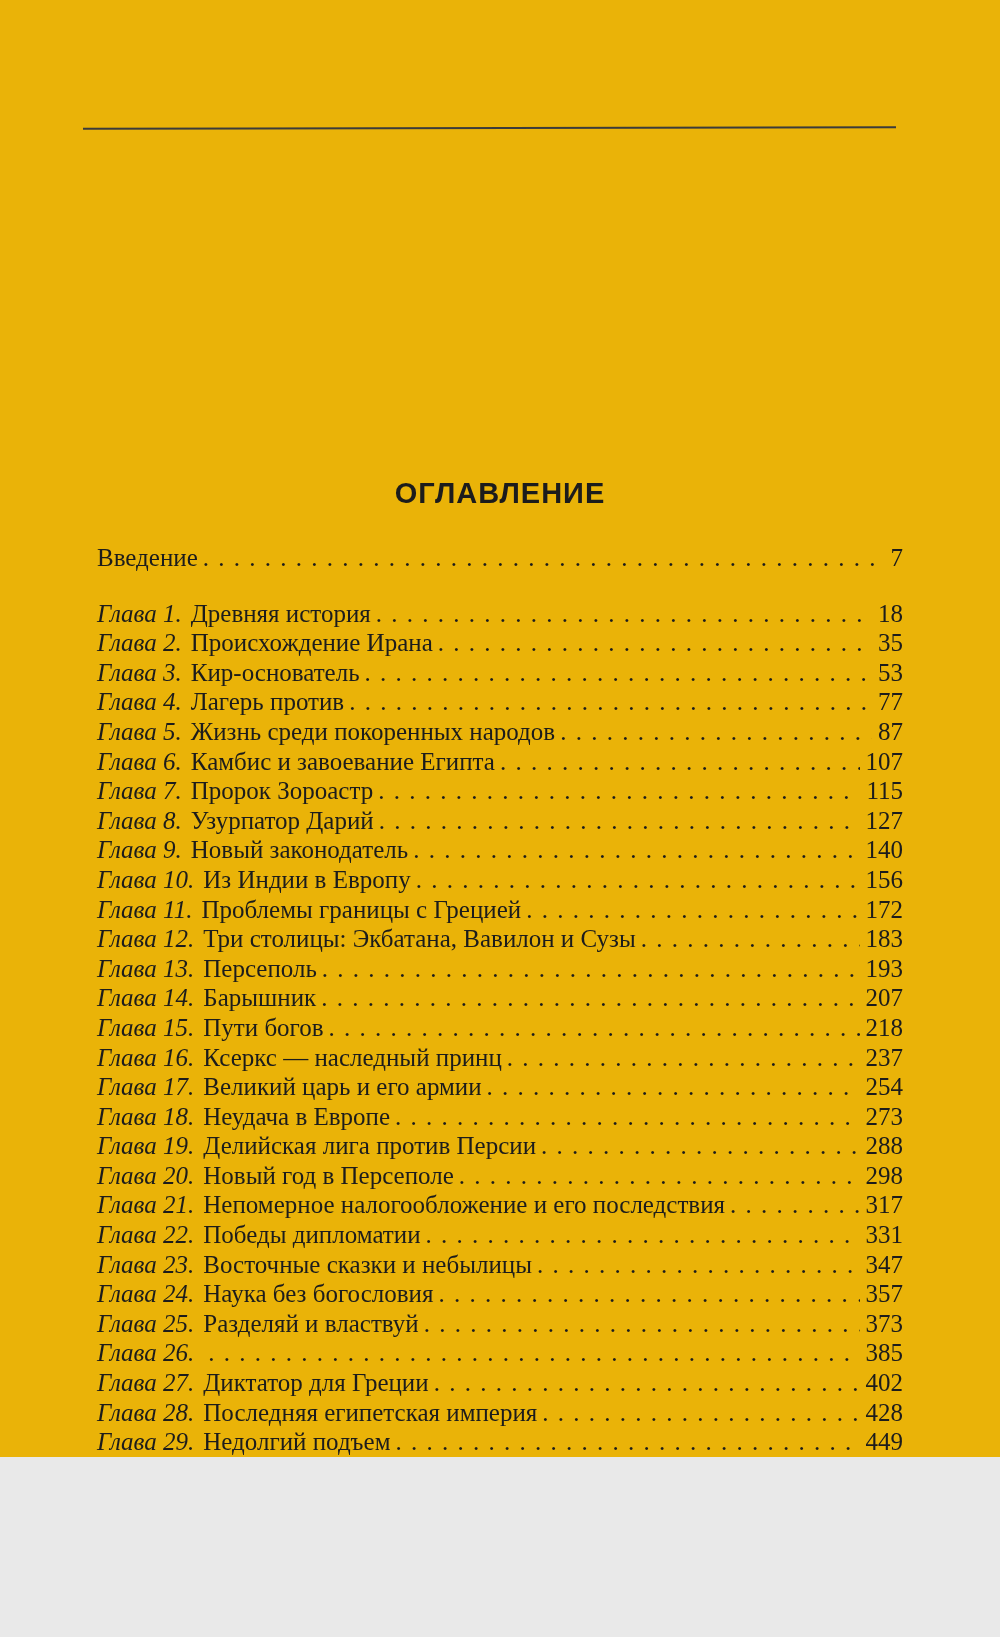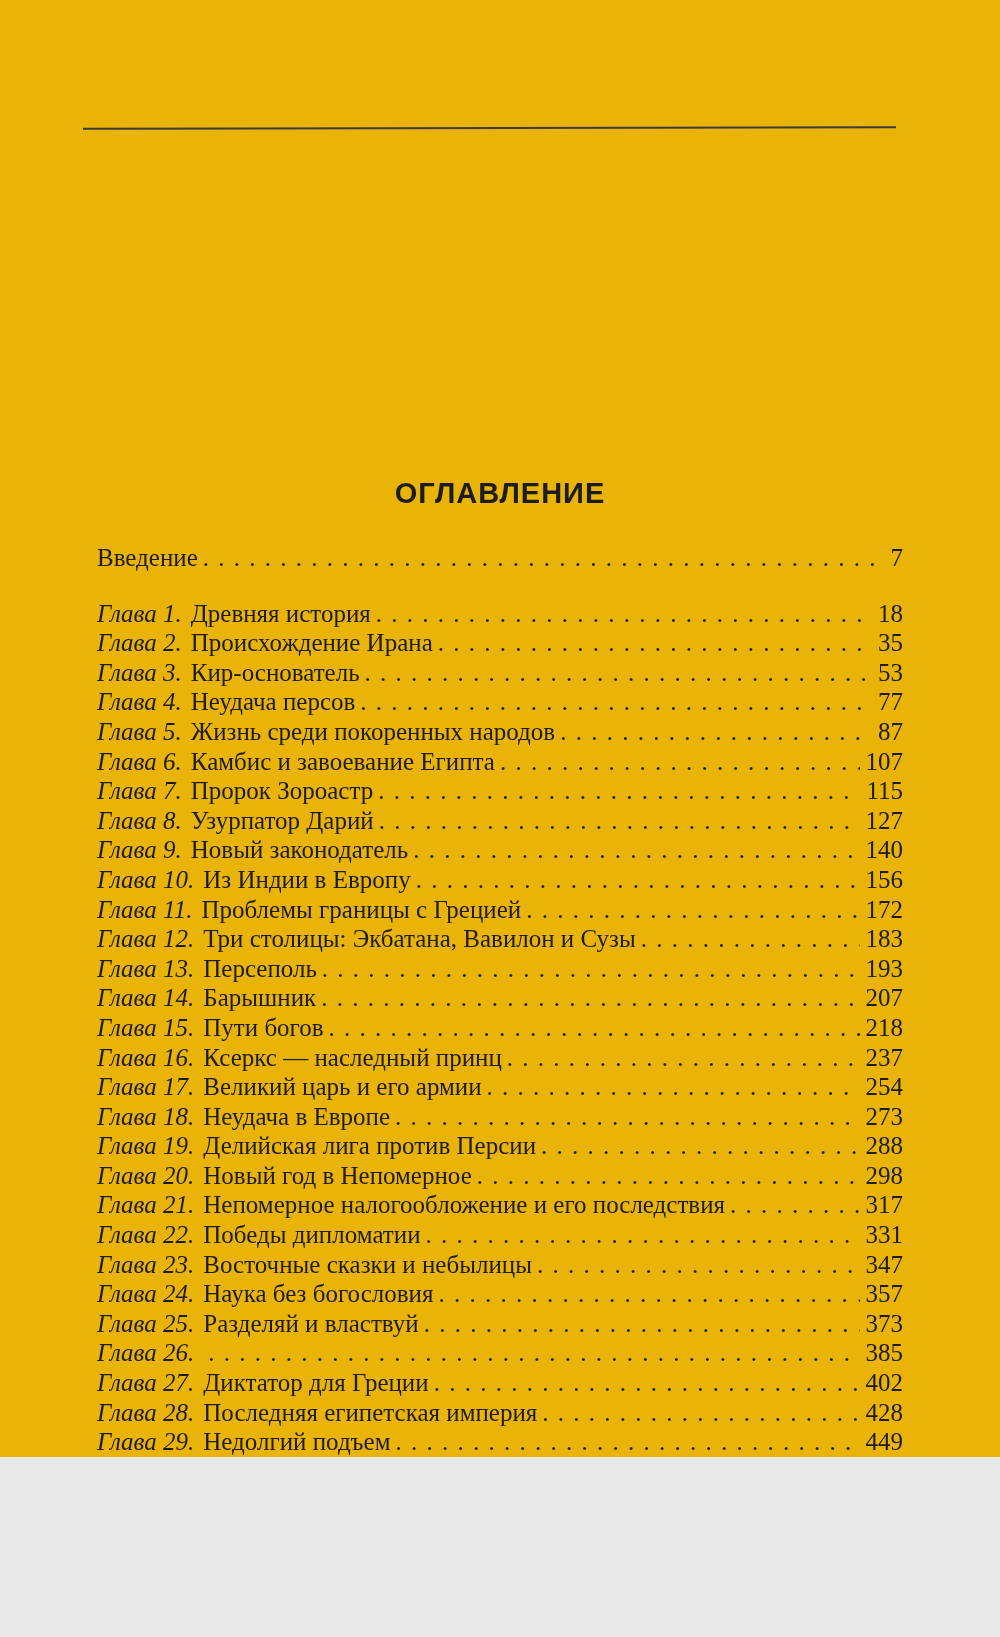--- a/index.html
+++ b/index.html
@@ -110,21 +110,21 @@
 
   <div class="toc-row">
     <span class="num">Глава 3.</span>
     <span class="ttl">Кир-основатель</span>
     <span class="leader">. . . . . . . . . . . . . . . . . . . . . . . . . . . . . . . . . . . . . . . . . . . . . . . . . . . . . . . . . . . . . . . . . . . . . . </span>
     <span class="pg">53</span>
   </div>
 
   <div class="toc-row">
     <span class="num">Глава 4.</span>
-    <span class="ttl">Неудача персов</span>
+    <span class="ttl">Лагерь против</span>
     <span class="leader">. . . . . . . . . . . . . . . . . . . . . . . . . . . . . . . . . . . . . . . . . . . . . . . . . . . . . . . . . . . . . . . . . . . . . . </span>
     <span class="pg">77</span>
   </div>
 
   <div class="toc-row">
     <span class="num">Глава 5.</span>
     <span class="ttl">Жизнь среди покоренных народов</span>
     <span class="leader">. . . . . . . . . . . . . . . . . . . . . . . . . . . . . . . . . . . . . . . . . . . . . . . . . . . . . . . . . . . . . . . . . . . . . . </span>
     <span class="pg">87</span>
   </div>
@@ -222,21 +222,21 @@
 
   <div class="toc-row">
     <span class="num">Глава 19.</span>
     <span class="ttl">Делийская лига против Персии</span>
     <span class="leader">. . . . . . . . . . . . . . . . . . . . . . . . . . . . . . . . . . . . . . . . . . . . . . . . . . . . . . . . . . . . . . . . . . . . . . </span>
     <span class="pg">288</span>
   </div>
 
   <div class="toc-row">
     <span class="num">Глава 20.</span>
-    <span class="ttl">Новый год в Непомерное</span>
+    <span class="ttl">Новый год в Персеполе</span>
     <span class="leader">. . . . . . . . . . . . . . . . . . . . . . . . . . . . . . . . . . . . . . . . . . . . . . . . . . . . . . . . . . . . . . . . . . . . . . </span>
     <span class="pg">298</span>
   </div>
 
   <div class="toc-row">
     <span class="num">Глава 21.</span>
     <span class="ttl">Непомерное налогообложение и его последствия</span>
     <span class="leader">. . . . . . . . . . . . . . . . . . . . . . . . . . . . . . . . . . . . . . . . . . . . . . . . . . . . . . . . . . . . . . . . . . . . . . </span>
     <span class="pg">317</span>
   </div>

